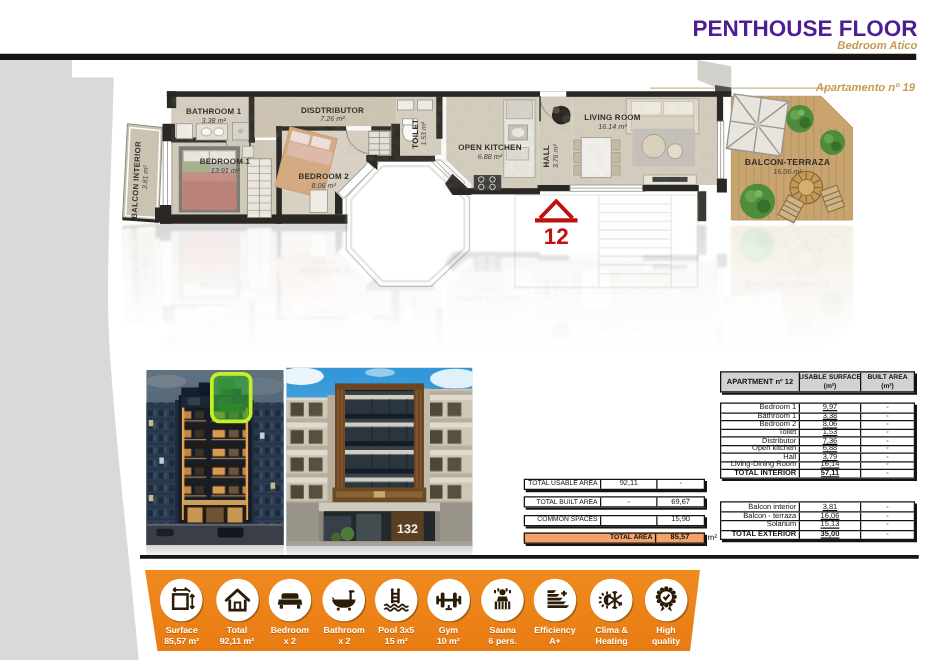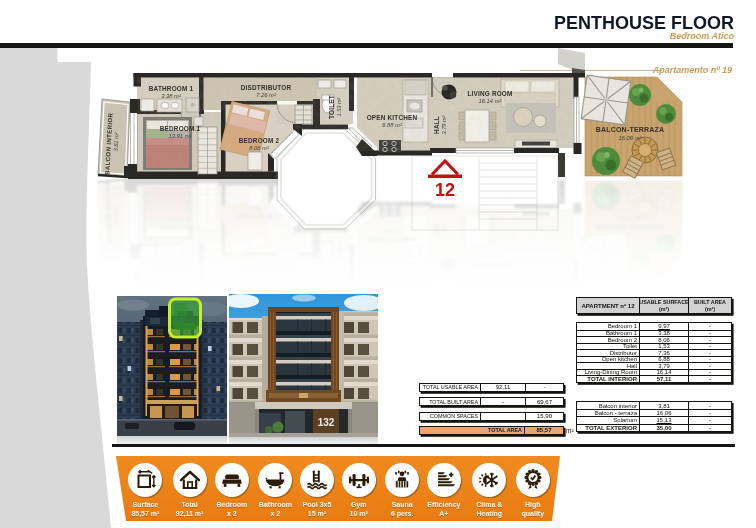--- a/index.html
+++ b/index.html
@@ -8,21 +8,21 @@
 .abs{position:absolute;}
 </style>
 </head>
 <body>
 <div class="page">
 
 <svg class="abs" style="left:0;top:0" width="756" height="528" viewBox="0 0 756 528">
   <path d="M0,47 L57.5,47 L57.5,62 L91,62 C89,140 85,210 87,265 C90,330 103,440 111,528 L0,528 Z" fill="#d9d9d9"></path>
 </svg>
 
-<div class="abs" style="right:22px;top:12.5px;font-size:18px;font-weight:bold;color:#0f172a;letter-spacing:0px;">PENTHOUSE FLOOR</div>
+<div class="abs" style="right:22px;top:12.5px;font-size:18px;font-weight:bold;color:#4c1d95;letter-spacing:0px;">PENTHOUSE FLOOR</div>
 
 <div class="abs" style="right:22px;top:31px;font-size:9px;font-style:italic;color:#c89b55;font-weight:bold;">Bedroom Atico</div>
 
 <div class="abs" style="left:0;top:43px;width:733px;height:5px;background:#171513;"></div>
 
 
 <div class="abs" style="left:520px;top:69.5px;width:142px;height:1px;background:#c9b893;"></div>
 
 <div class="abs" style="right:24px;top:65px;font-size:9px;font-style:italic;color:#c89b55;font-weight:bold;">Apartamento nº 19</div>
 

